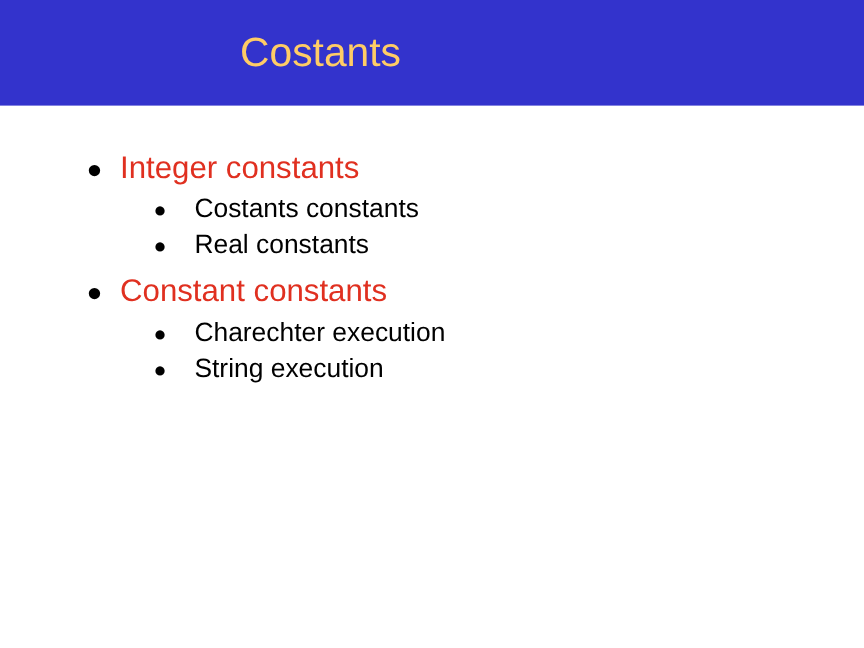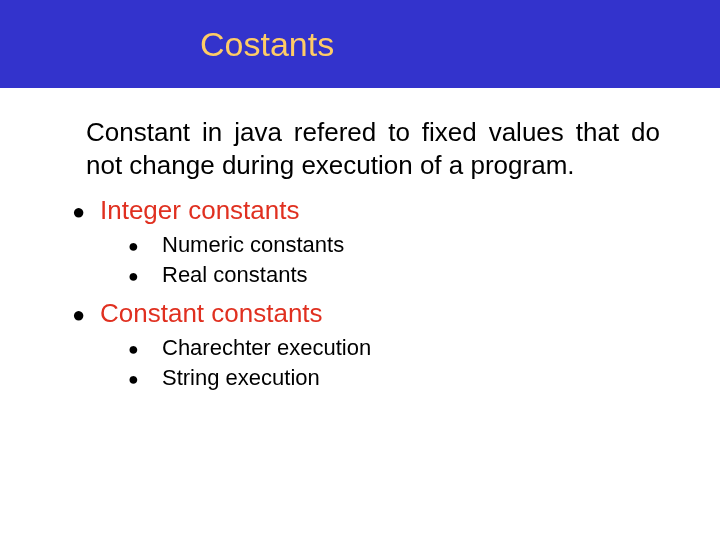--- a/index.html
+++ b/index.html
@@ -72,30 +72,29 @@
 </head>
 <body>
 
 <div class="slide">
   <div class="title-bar">
     <span>Costants</span>
   </div>
 
   <div class="body">
 
-    <div class="intro">Constant in java refered to fixed values that do not change during execution of a program.</div>
 
     <div class="l1">
       <span class="bullet">●</span>
       <span>Integer constants</span>
     </div>
     <div class="l2-group">
       <div class="l2">
         <span class="bullet">●</span>
-        <span>Numeric constants</span>
+        <span>Costants constants</span>
       </div>
       <div class="l2">
         <span class="bullet">●</span>
         <span>Real constants</span>
       </div>
     </div>
 
     <div class="l1">
       <span class="bullet">●</span>
       <span>Constant constants</span>

